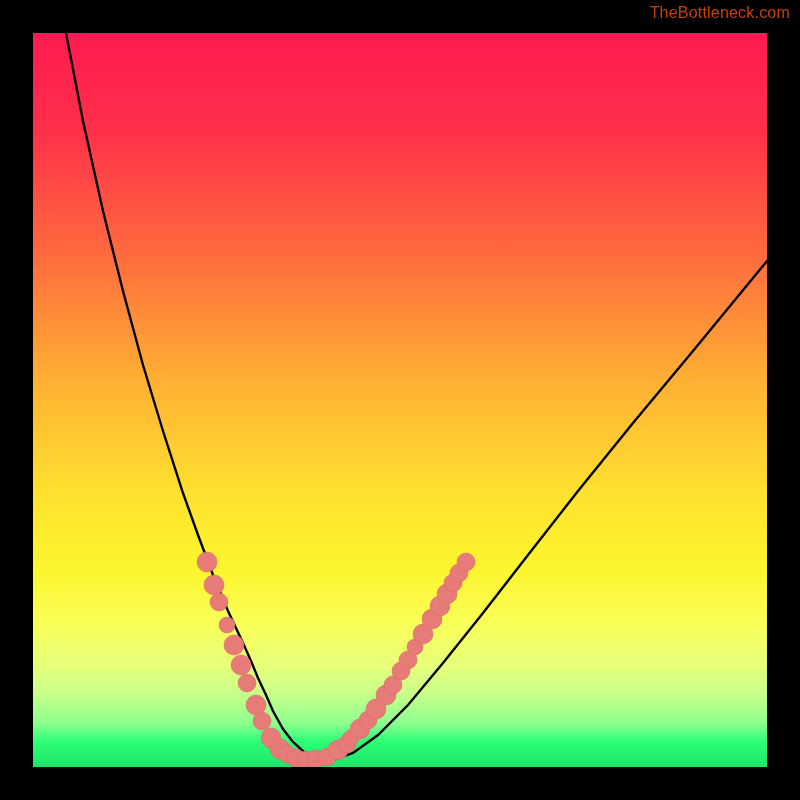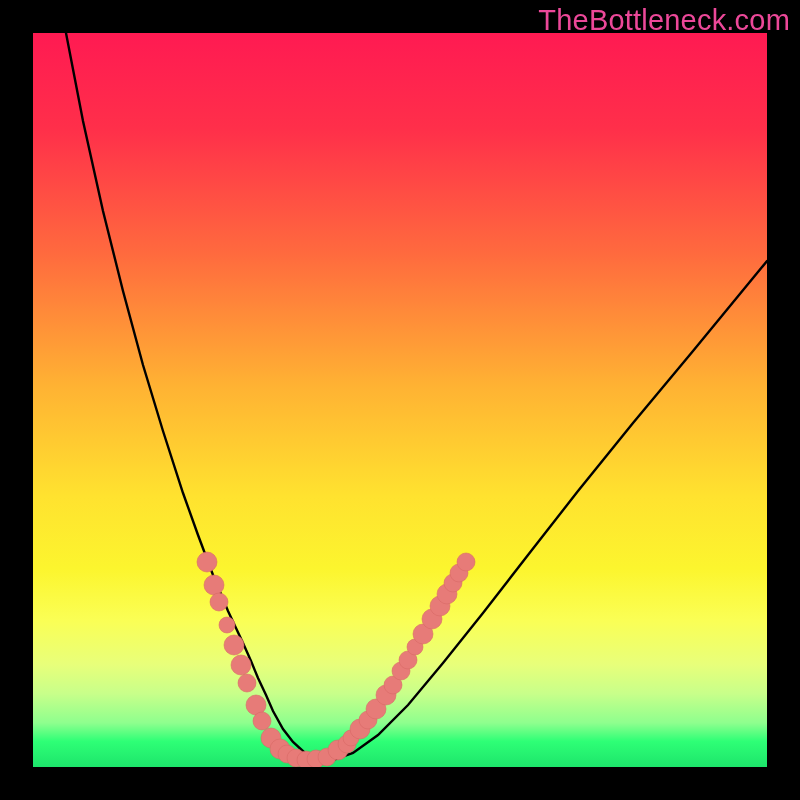--- a/index.html
+++ b/index.html
@@ -25,22 +25,22 @@
     top: 33px;
     left: 33px;
     width: 734px;
     height: 734px;
     overflow: hidden;
   }
   .watermark {
     position: absolute;
     top: 4px;
     right: 10px;
-    color: #ec4899;
-    font-size: 29px;
+    color: #c2410c;
+    font-size: 16px;
     font-weight: 500;
     z-index: 50;
     letter-spacing: 0.2px;
     text-align: center;
   }
   svg { display: block; }
 </style>
 </head>
 <body>
 

